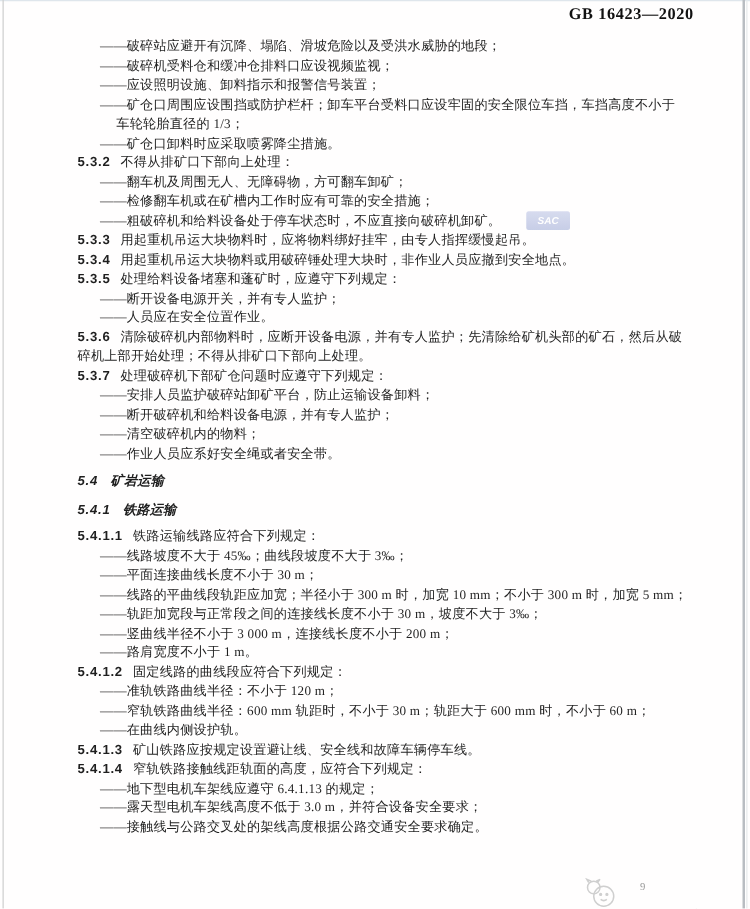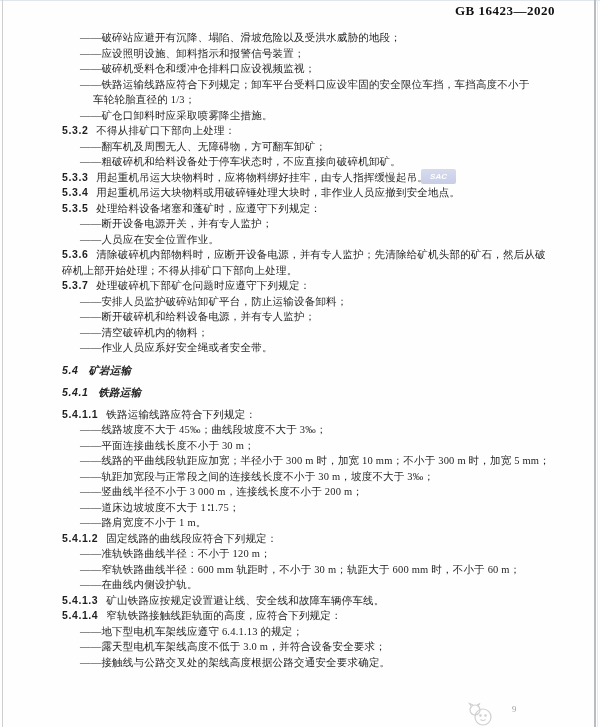--- a/index.html
+++ b/index.html
@@ -97,27 +97,28 @@
 <div class="page">
   <div class="edge-top"></div>
   <div class="edge-left"></div>
   <div class="edge-right"></div>
   <div class="edge-right2"></div>
 
   <div class="std-number">GB 16423—2020</div>
 
   <div class="doc-body" id="doc-body">
       <div class="line item"><span>——破碎站应避开有沉降、塌陷、滑坡危险以及受洪水威胁的地段；</span></div>
+      <div class="line item"><span>——破碎机受料仓和缓冲仓排料口应设视频监视；</span></div>
       <div class="line item"><span>——应设照明设施、卸料指示和报警信号装置；</span></div>
-      <div class="line item"><span>——破碎机受料仓和缓冲仓排料口应设视频监视；</span></div>
-      <div class="line item"><span>——铁路运输线路应符合下列规定；卸车平台受料口应设牢固的安全限位车挡，车挡高度不小于</span></div>
+      <div class="line item"><span>——矿仓口周围应设围挡或防护栏杆；卸车平台受料口应设牢固的安全限位车挡，车挡高度不小于</span></div>
       <div class="line cont"><span>车轮轮胎直径的 1/3；</span></div>
       <div class="line item"><span>——矿仓口卸料时应采取喷雾降尘措施。</span></div>
       <div class="line clause"><span class="num">5.3.2</span><span>不得从排矿口下部向上处理：</span></div>
       <div class="line item"><span>——翻车机及周围无人、无障碍物，方可翻车卸矿；</span></div>
+      <div class="line item"><span>——检修翻车机或在矿槽内工作时应有可靠的安全措施；</span></div>
       <div class="line item"><span>——粗破碎机和给料设备处于停车状态时，不应直接向破碎机卸矿。</span></div>
       <div class="line clause"><span class="num">5.3.3</span><span>用起重机吊运大块物料时，应将物料绑好挂牢，由专人指挥缓慢起吊。</span></div>
       <div class="line clause"><span class="num">5.3.4</span><span>用起重机吊运大块物料或用破碎锤处理大块时，非作业人员应撤到安全地点。</span></div>
       <div class="line clause"><span class="num">5.3.5</span><span>处理给料设备堵塞和蓬矿时，应遵守下列规定：</span></div>
       <div class="line item"><span>——断开设备电源开关，并有专人监护；</span></div>
       <div class="line item"><span>——人员应在安全位置作业。</span></div>
       <div class="line clause"><span class="num">5.3.6</span><span>清除破碎机内部物料时，应断开设备电源，并有专人监护；先清除给矿机头部的矿石，然后从破</span></div>
       <div class="line cont0"><span>碎机上部开始处理；不得从排矿口下部向上处理。</span></div>
       <div class="line clause"><span class="num">5.3.7</span><span>处理破碎机下部矿仓问题时应遵守下列规定：</span></div>
       <div class="line item"><span>——安排人员监护破碎站卸矿平台，防止运输设备卸料；</span></div>
@@ -125,21 +126,20 @@
       <div class="line item"><span>——清空破碎机内的物料；</span></div>
       <div class="line item"><span>——作业人员应系好安全绳或者安全带。</span></div>
       <div class="line heading"><span class="num">5.4</span><span>矿岩运输</span></div>
       <div class="line heading2"><span class="num">5.4.1</span><span>铁路运输</span></div>
       <div class="line clause"><span class="num">5.4.1.1</span><span>铁路运输线路应符合下列规定：</span></div>
       <div class="line item"><span>——线路坡度不大于 45‰；曲线段坡度不大于 3‰；</span></div>
       <div class="line item"><span>——平面连接曲线长度不小于 30 m；</span></div>
       <div class="line item"><span>——线路的平曲线段轨距应加宽；半径小于 300 m 时，加宽 10 mm；不小于 300 m 时，加宽 5 mm；</span></div>
       <div class="line item"><span>——轨距加宽段与正常段之间的连接线长度不小于 30 m，坡度不大于 3‰；</span></div>
       <div class="line item"><span>——竖曲线半径不小于 3 000 m，连接线长度不小于 200 m；</span></div>
-      <div class="line item"><span>——道床边坡坡度不大于 1∶1.75；</span></div>
       <div class="line item"><span>——路肩宽度不小于 1 m。</span></div>
       <div class="line clause"><span class="num">5.4.1.2</span><span>固定线路的曲线段应符合下列规定：</span></div>
       <div class="line item"><span>——准轨铁路曲线半径：不小于 120 m；</span></div>
       <div class="line item"><span>——窄轨铁路曲线半径：600 mm 轨距时，不小于 30 m；轨距大于 600 mm 时，不小于 60 m；</span></div>
       <div class="line item"><span>——在曲线内侧设护轨。</span></div>
       <div class="line clause"><span class="num">5.4.1.3</span><span>矿山铁路应按规定设置避让线、安全线和故障车辆停车线。</span></div>
       <div class="line clause"><span class="num">5.4.1.4</span><span>窄轨铁路接触线距轨面的高度，应符合下列规定：</span></div>
       <div class="line item"><span>——地下型电机车架线应遵守 6.4.1.13 的规定；</span></div>
       <div class="line item"><span>——露天型电机车架线高度不低于 3.0 m，并符合设备安全要求；</span></div>
       <div class="line item"><span>——接触线与公路交叉处的架线高度根据公路交通安全要求确定。</span></div>

